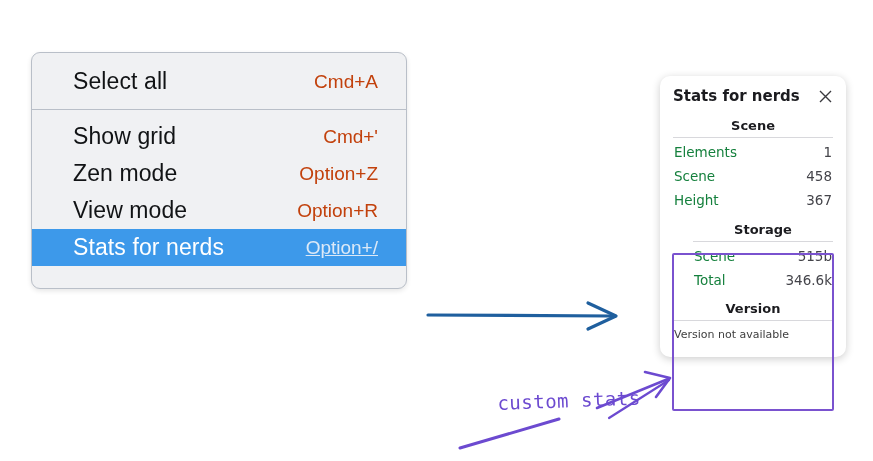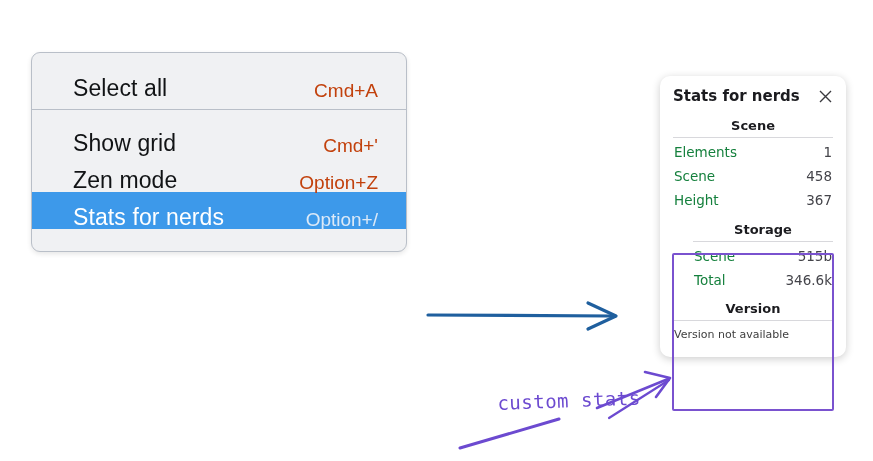--- a/index.html
+++ b/index.html
@@ -34,21 +34,21 @@
   }
   .menu-group.first { padding: 10px 0 9px 0; }
   .menu-group.second { padding: 8px 0 0 0; }
   .menu-sep {
     height: 1px;
     background: #b9bfc8;
     width: 100%;
   }
   .menu-item {
     display: flex;
-    align-items: flex-end;
+    align-items: center;
     justify-content: space-between;
     height: 37px;
     padding: 0 28px 0 41px;
     box-sizing: border-box;
     cursor: default;
     gap: 32px;
   }
   .menu-item .mi-label {
     font-size: 23px;
     color: #111315;
@@ -57,21 +57,21 @@
   }
   .menu-item .mi-shortcut {
     font-size: 19px;
     color: #c2410c;
     line-height: 1;
   }
   .menu-item.selected {
     background: #3d99ea;
   }
   .menu-item.selected .mi-label { color: #ffffff; }
-  .menu-item.selected .mi-shortcut { color: #dce9f7; }
+  .menu-item.selected .mi-shortcut { color: #dce9f7; text-decoration: underline; }
   .menu-bottom-pad { height: 22px; }
 
   
   #stats-panel {
     position: absolute;
     left: 660px;
     top: 76px;
     width: 186px;
     background: #ffffff;
     border-radius: 10px;
@@ -183,20 +183,24 @@
 
   <div class="menu-group second">
     <div class="menu-item">
       <span class="mi-label">Show grid</span>
       <span class="mi-shortcut">Cmd+'</span>
     </div>
     <div class="menu-item">
       <span class="mi-label">Zen mode</span>
       <span class="mi-shortcut">Option+Z</span>
     </div>
+    <div class="menu-item">
+      <span class="mi-label">View mode</span>
+      <span class="mi-shortcut">Option+R</span>
+    </div>
     <div class="menu-item selected">
       <span class="mi-label">Stats for nerds</span>
       <span class="mi-shortcut">Option+/</span>
     </div>
     <div class="menu-bottom-pad"></div>
   </div>
 
 </div>
 
 <div id="stats-panel">

